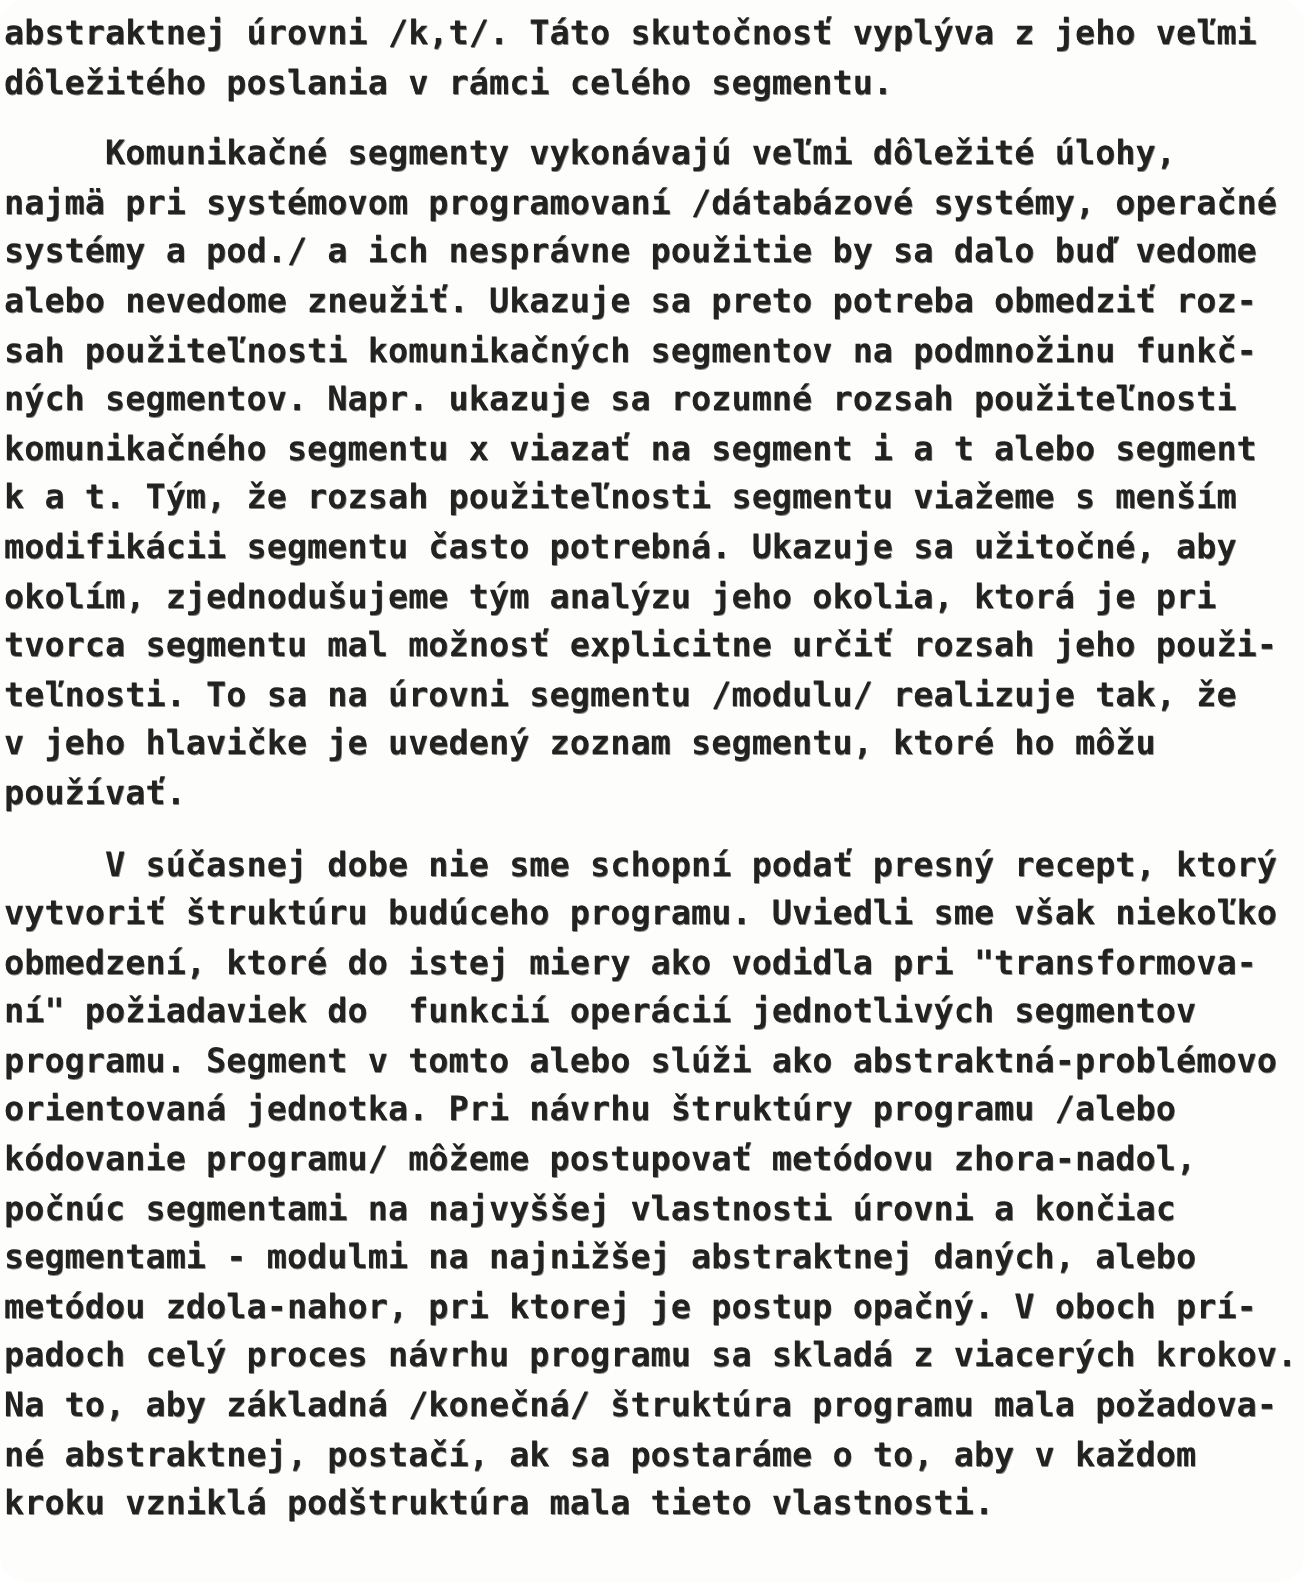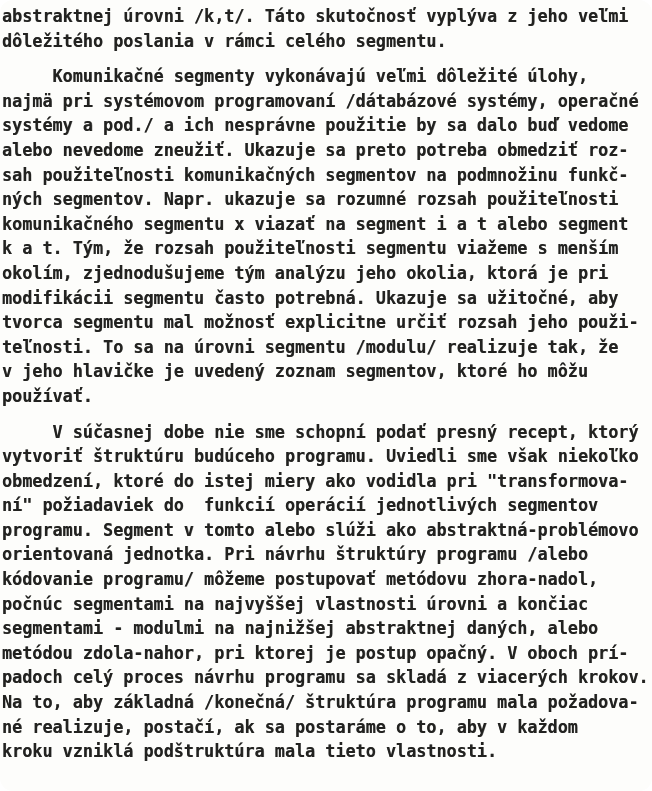--- a/index.html
+++ b/index.html
@@ -48,38 +48,38 @@
 
   <p class="para">
     <span class="line">     Komunikačné segmenty vykonávajú veľmi dôležité úlohy,</span>
     <span class="line">najmä pri systémovom programovaní /dátabázové systémy, operačné</span>
     <span class="line">systémy a pod./ a ich nesprávne použitie by sa dalo buď vedome</span>
     <span class="line">alebo nevedome zneužiť. Ukazuje sa preto potreba obmedziť roz-</span>
     <span class="line">sah použiteľnosti komunikačných segmentov na podmnožinu funkč-</span>
     <span class="line">ných segmentov. Napr. ukazuje sa rozumné rozsah použiteľnosti</span>
     <span class="line">komunikačného segmentu x viazať na segment i a t alebo segment</span>
     <span class="line">k a t. Tým, že rozsah použiteľnosti segmentu viažeme s menším</span>
+    <span class="line">modifikácii segmentu často potrebná. Ukazuje sa užitočné, aby</span>
     <span class="line">okolím, zjednodušujeme tým analýzu jeho okolia, ktorá je pri</span>
-    <span class="line">modifikácii segmentu často potrebná. Ukazuje sa užitočné, aby</span>
     <span class="line">tvorca segmentu mal možnosť explicitne určiť rozsah jeho použi-</span>
     <span class="line">teľnosti. To sa na úrovni segmentu /modulu/ realizuje tak, že</span>
-    <span class="line">v jeho hlavičke je uvedený zoznam segmentov, ktoré ho môžu</span>
+    <span class="line">v jeho hlavičke je uvedený zoznam segmentu, ktoré ho môžu</span>
     <span class="line">používať.</span>
   </p>
 
   <p class="para">
     <span class="line">     V súčasnej dobe nie sme schopní podať presný recept, ktorý</span>
     <span class="line">vytvoriť štruktúru budúceho programu. Uviedli sme však niekoľko</span>
     <span class="line">obmedzení, ktoré do istej miery ako vodidla pri "transformova-</span>
     <span class="line">ní" požiadaviek do  funkcií operácií jednotlivých segmentov</span>
     <span class="line">programu. Segment v tomto alebo slúži ako abstraktná-problémovo</span>
     <span class="line">orientovaná jednotka. Pri návrhu štruktúry programu /alebo</span>
     <span class="line">kódovanie programu/ môžeme postupovať metódovu zhora-nadol,</span>
     <span class="line">počnúc segmentami na najvyššej vlastnosti úrovni a končiac</span>
     <span class="line">segmentami - modulmi na najnižšej abstraktnej daných, alebo</span>
     <span class="line">metódou zdola-nahor, pri ktorej je postup opačný. V oboch prí-</span>
     <span class="line">padoch celý proces návrhu programu sa skladá z viacerých krokov.</span>
     <span class="line">Na to, aby základná /konečná/ štruktúra programu mala požadova-</span>
-    <span class="line">né realizuje, postačí, ak sa postaráme o to, aby v každom</span>
+    <span class="line">né abstraktnej, postačí, ak sa postaráme o to, aby v každom</span>
     <span class="line">kroku vzniklá podštruktúra mala tieto vlastnosti.</span>
   </p>
 
 </div>
 
 </body></html>

